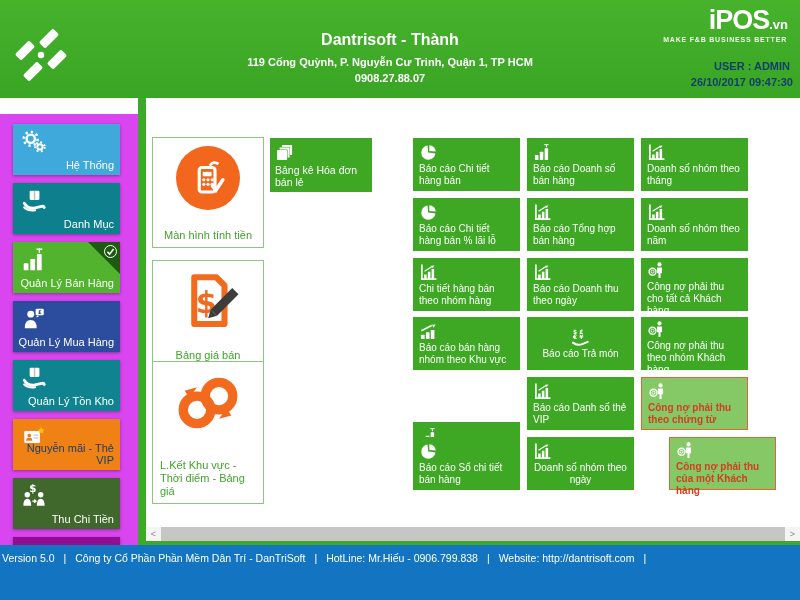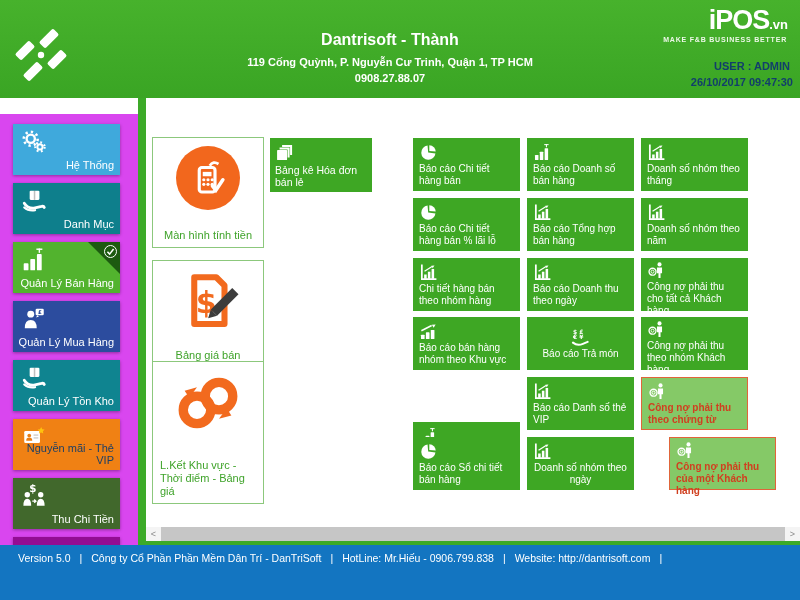--- a/index.html
+++ b/index.html
@@ -73,21 +73,21 @@
 
   
   .scrollbar { position:absolute; left:146px; top:527px; width:654px; height:14px; background:#e8e8e8; }
   .sb-arrow { position:absolute; top:0; width:15px; height:14px; background:#f4f4f4;
     color:#8a8a8a; font-size:9px; line-height:14px; text-align:center; cursor:pointer; }
   .sb-arrow.left { left:0; } .sb-arrow.right { right:0; }
   .sb-thumb { position:absolute; left:15px; right:15px; top:0; bottom:0; background:#c6c6c6; cursor:pointer; }
 
   
   .footer { position:absolute; left:0; top:545px; width:800px; height:55px; background:#1375c1; color:#fff; }
-  .footer-text { padding:7px 0 0 18px; font-size:10.5px; }
+  .footer-text { padding:7px 0 0 2px; font-size:10.5px; }
   .footer-text .sep { margin:0 9px; }
 </style>
 </head>
 <body>
 
 <div id="app">
 
   <div class="header">
     <span class="logo">
       <svg viewBox="0 0 58 58">

